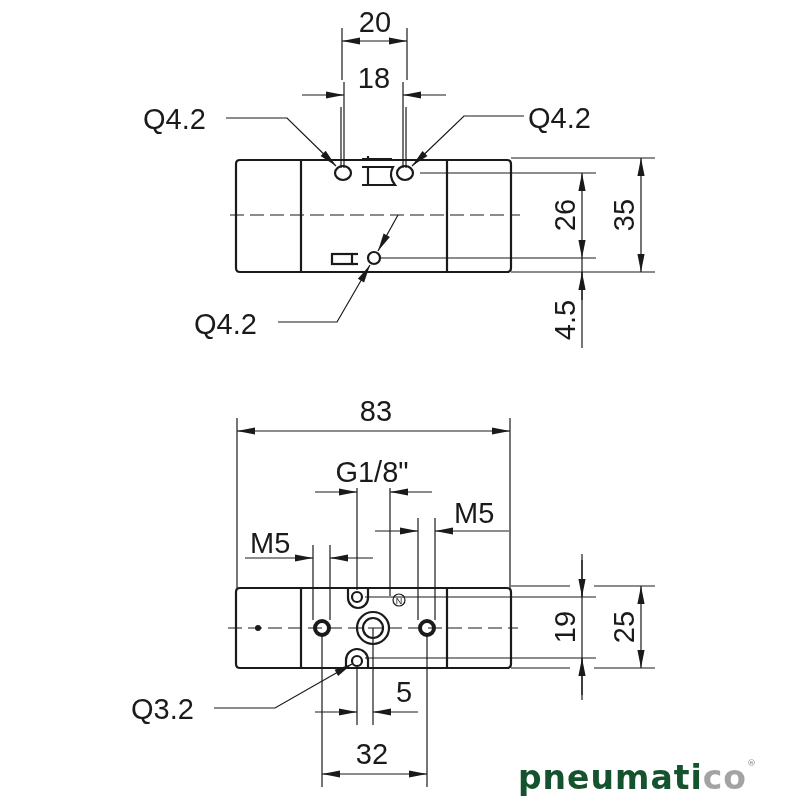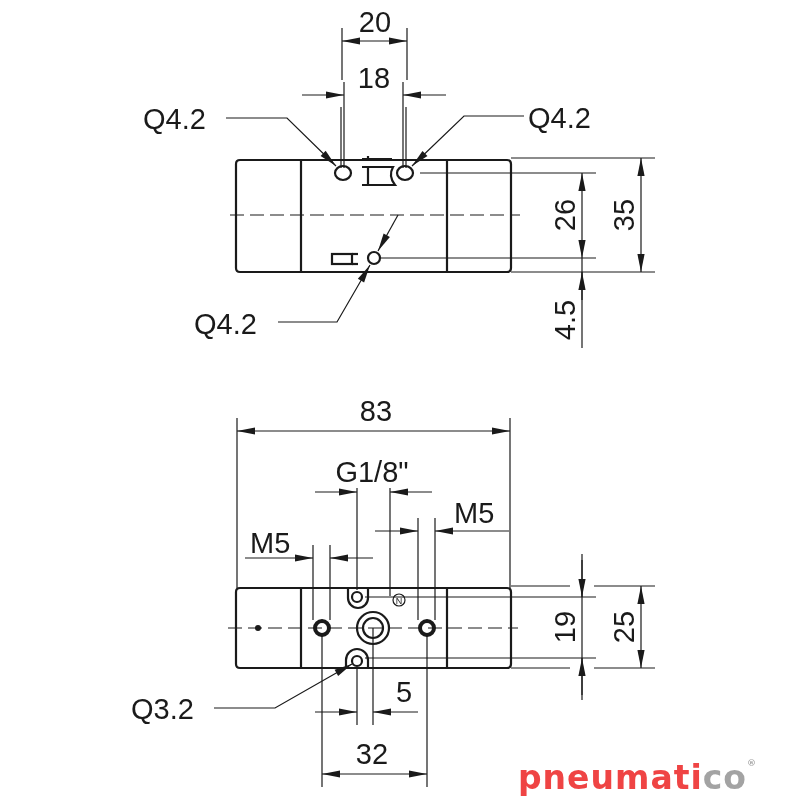--- a/index.html
+++ b/index.html
@@ -3,21 +3,21 @@
   <meta charset="utf-8">
   <style>
     html, body { margin: 0; padding: 0; background: #ffffff; }
     body { width: 800px; height: 800px; position: relative; overflow: hidden; }
     svg { position: absolute; left: 0; top: 0; }
     .ln { stroke: #1a1a1a; stroke-width: 2.2; fill: none; }
     .thin { stroke: #1a1a1a; stroke-width: 1.2; fill: none; }
     .dash { stroke: #1a1a1a; stroke-width: 1.2; fill: none; stroke-dasharray: 14 6; }
     .lbl { font-family: "Liberation Sans", sans-serif; font-size: 29px; fill: #1a1a1a; }
     .logo { position: absolute; left: 518px; top: 758px; font-family: "DejaVu Sans", sans-serif; font-weight: bold; font-size: 33px; letter-spacing: 1px; }
-    .logo .p { color: #ef4444; }
+    .logo .p { color: #14532d; }
     .logo .g { color: #a3a3a3; margin-top: 34px; }
     .logo sup { font-size: 9px; color: #a3a3a3; vertical-align: top; }
   </style>
 </head>
 <body>
 
 <svg width="800" height="800" viewBox="0 0 800 800">
   <defs>
     <marker id="arr" viewBox="0 0 10 10" refX="10" refY="5" markerWidth="10" markerHeight="8" orient="auto-start-reverse" markerUnits="userSpaceOnUse">
       <path d="M0,1.5 L10,5 L0,8.5 z" fill="#1a1a1a"></path>

